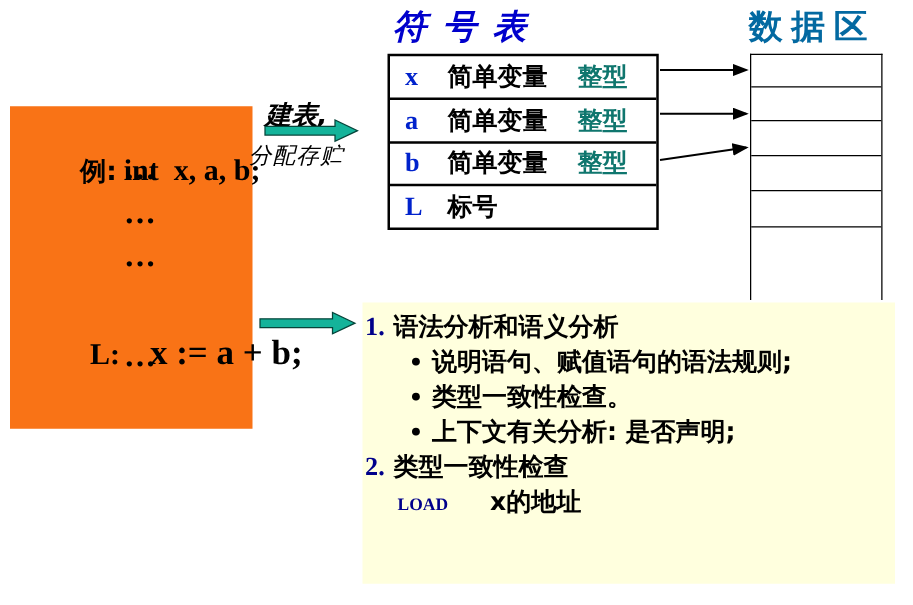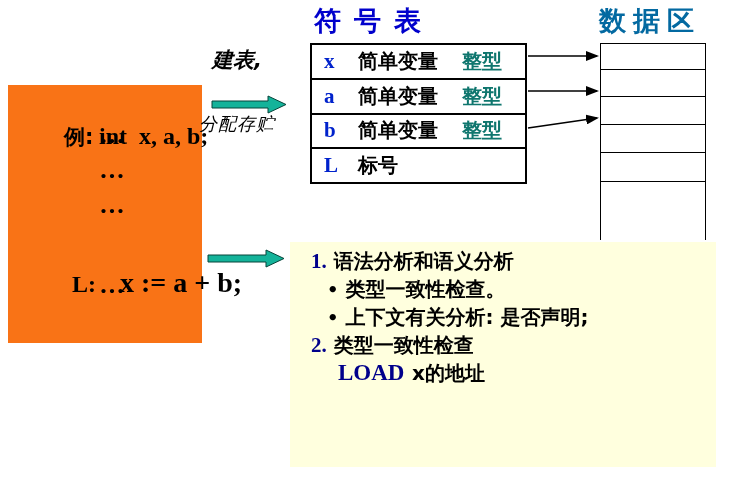--- a/index.html
+++ b/index.html
@@ -27,31 +27,31 @@
   .stmt-line .prefix { display: inline-block; width: 48px; font-family: "Liberation Serif", serif; font-size: 24px; }
   .stmt-line .code { font-size: 28px; margin-top: 29px; }
   .dots {
     position: absolute; left: 0; width: 100%; text-align: center; padding-left: 16px;
     font-family: "Liberation Serif", serif; font-weight: bold; font-size: 26px;
     letter-spacing: 2px; color: #000; line-height: 28px;
   }
   .dots1 { top: 36px; } .dots2 { top: 71px; } .dots3 { top: 106px; } .dots4 { top: 186px; }
   
   .build-label-top {
-    position: absolute; left: 212px; top: 46px; font-size: 21px; font-weight: bold;
+    position: absolute; left: 212px; top: 78px; font-size: 21px; font-weight: bold;
     color: #000; z-index: 2; font-style: italic;
   }
   .build-label-bottom {
     position: absolute; left: 199px; top: 112px; font-size: 18px; font-weight: normal;
     color: #000; z-index: 2; font-style: italic; letter-spacing: 1px;
   }
   
   .symtab-title {
     position: absolute; left: 314px; top: 3px; font-size: 27px; font-weight: bold;
-    color: #0000cc; letter-spacing: 13px; white-space: nowrap; z-index: 2;
+    color: #0000cc; letter-spacing: 13px; white-space: nowrap; z-index: 2; font-style: italic;
   }
   .symtab {
     position: absolute; left: 310px; top: 43px; width: 217px; height: 141px;
     border: 2.5px solid #000; background: #fff; display: flex; flex-direction: column;
     z-index: 2;
   }
   .symtab-row { flex: 1; display: flex; align-items: center; border-bottom: 2px solid #000; }
   .symtab-row:last-child { border-bottom: none; }
   .symtab-row .name {
     font-family: "Liberation Serif", serif; font-weight: bold; font-size: 21px;
@@ -76,27 +76,27 @@
   
   .analysis-box {
     position: absolute; left: 290px; top: 242px; width: 426px; height: 225px;
     background: #ffffde; z-index: 1; padding-top: 5px;
   }
   .aline { height: 28px; line-height: 28px; white-space: nowrap; font-weight: bold; color: #000; }
   .aline .num {
     font-family: "Liberation Serif", serif; font-weight: bold; font-size: 21px;
     color: #00008b; margin-right: 7px;
   }
-  .item-line { padding-left: 21px; font-size: 20px; }
+  .item-line { padding-left: 2px; font-size: 20px; }
   .bullet-line { padding-left: 37px; font-size: 20px; }
   .bullet-line .bul { margin-right: 7px; font-size: 18px; }
   .code-gen-line { padding-left: 28px; font-size: 20px; }
   .code-gen-line .op {
     display: inline-block; width: 74px; font-family: "Liberation Serif", serif;
-    font-weight: bold; font-size: 23px; color: #00008b; margin-left: 20px;
+    font-weight: bold; font-size: 14px; color: #00008b;
   }
 </style>
 </head>
 <body>
 
 <div class="canvas">
 
   <svg class="overlay" viewBox="0 0 730 484">
     <defs>
       <marker id="arw" markerWidth="13" markerHeight="10" refX="11" refY="5" orient="auto" markerUnits="userSpaceOnUse">
@@ -161,20 +161,23 @@
     <div class="cell c4"></div>
     <div class="cell c5"></div>
     <div class="cell c6"></div>
   </div>
 
   <div class="analysis-box">
     <div class="aline item-line">
       <span class="num">1.</span><span class="cn">语法分析和语义分析</span>
     </div>
     <div class="aline bullet-line">
+      <span class="bul">•</span><span class="cn">说明语句、赋值语句的语法规则;</span>
+    </div>
+    <div class="aline bullet-line">
       <span class="bul">•</span><span class="cn">类型一致性检查。</span>
     </div>
     <div class="aline bullet-line">
       <span class="bul">•</span><span class="cn">上下文有关分析: 是否声明;</span>
     </div>
     <div class="aline item-line">
       <span class="num">2.</span><span class="cn">类型一致性检查</span>
     </div>
     <div class="aline code-gen-line">
       <span class="op">LOAD</span><span class="cn">x的地址</span>

